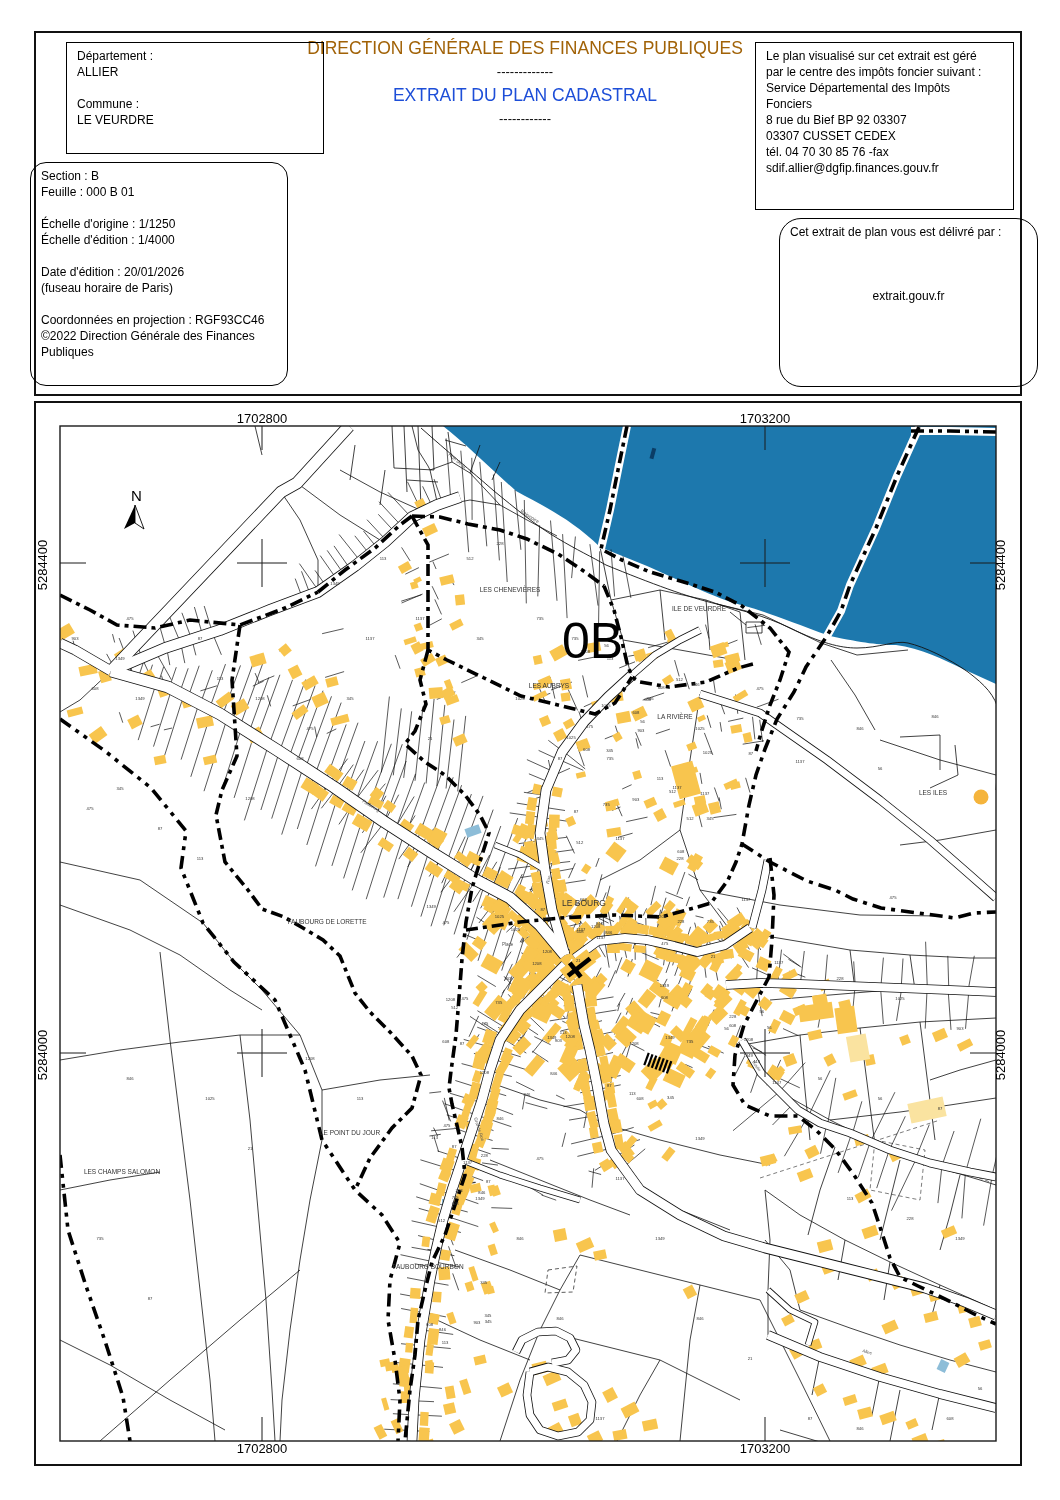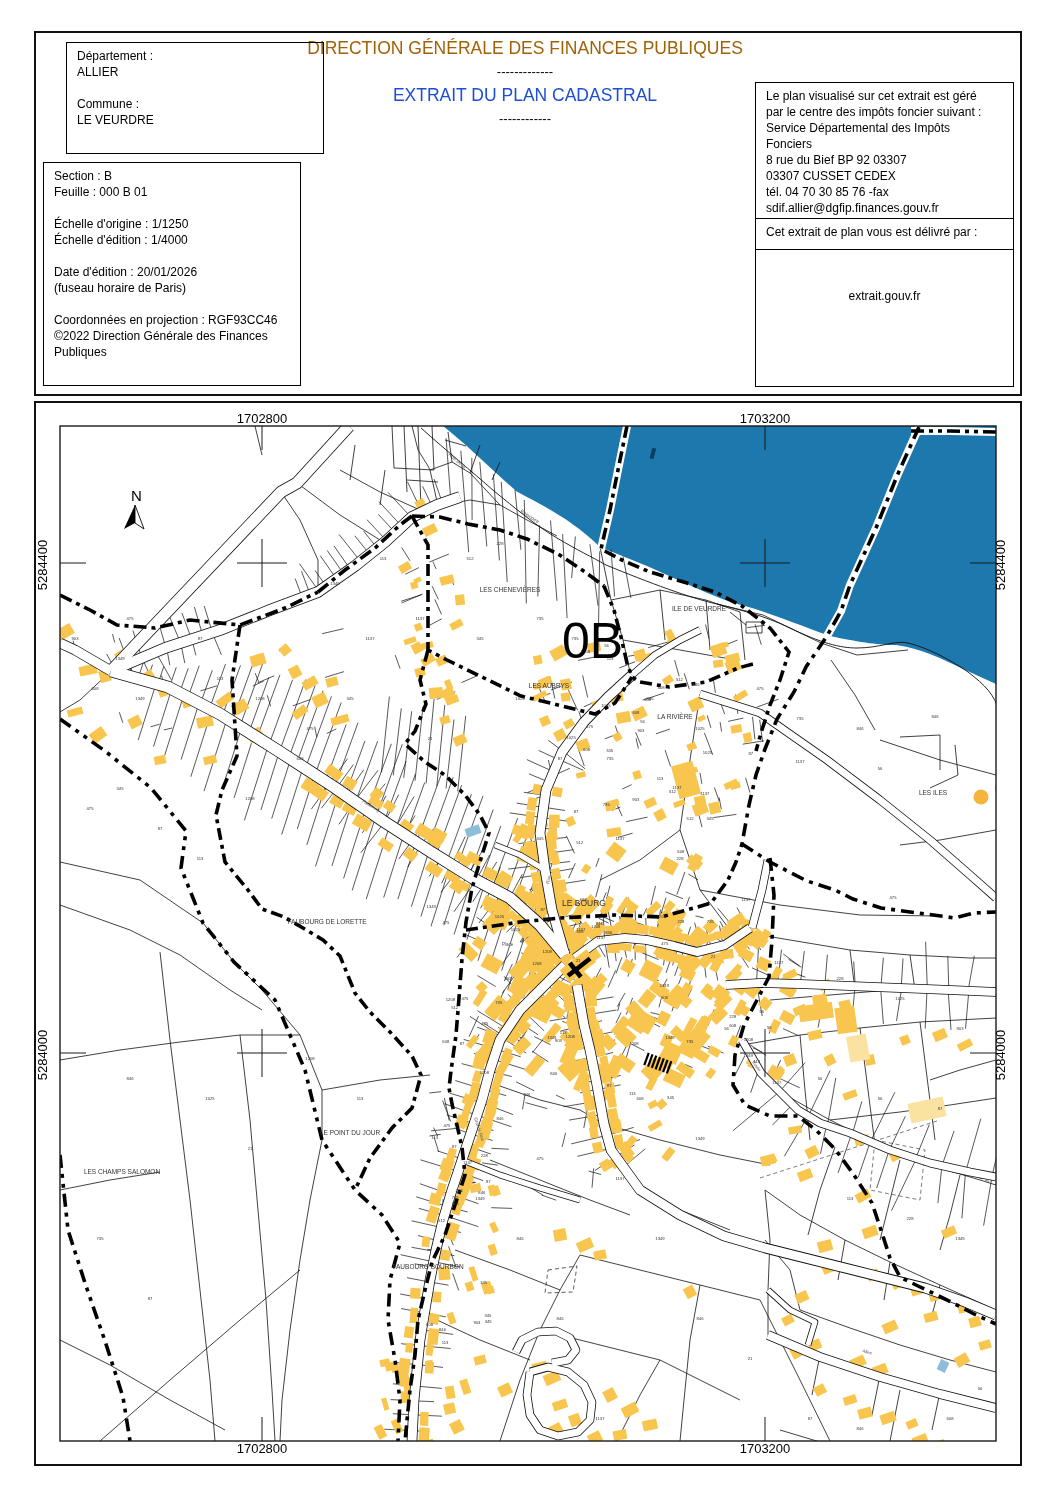--- a/index.html
+++ b/index.html
@@ -20,29 +20,29 @@
 <div class="abs" style="left:250px;top:64px;width:550px;text-align:center;font-size:13px;color:#000;">-------------</div>
 
 <div class="abs" style="left:250px;top:85px;width:550px;text-align:center;font-size:17.5px;color:#1d4ed8;">EXTRAIT DU PLAN CADASTRAL</div>
 
 <div class="abs" style="left:250px;top:111px;width:550px;text-align:center;font-size:13px;color:#000;">------------</div>
 
 <div class="box" style="left:43px;top:42px;width:256px;height:110px;margin-left:23px;">
     <div class="pad">Département :<br>ALLIER<br><br>Commune :<br>LE VEURDRE</div>
   </div>
 
-<div class="box" style="left:43px;top:162px;width:256px;height:222px;">
+<div class="box" style="left:30px;top:162px;width:256px;height:222px;border-radius:16px;">
     <div class="pad">Section : B<br>Feuille : 000 B 01<br><br>Échelle d'origine : 1/1250<br>Échelle d'édition : 1/4000<br><br>Date d'édition : 20/01/2026<br>(fuseau horaire de Paris)<br><br>Coordonnées en projection : RGF93CC46<br>©2022 Direction Générale des Finances<br>Publiques</div>
   </div>
 
-<div class="box" style="left:755px;top:42px;width:257px;height:166px;margin-top:40px;">
+<div class="box" style="left:755px;top:42px;width:257px;height:166px;">
     <div class="pad">Le plan visualisé sur cet extrait est géré<br>par le centre des impôts foncier suivant :<br>Service Départemental des Impôts<br>Fonciers<br>8 rue du Bief BP 92 03307<br>03307 CUSSET CEDEX<br>tél. 04 70 30 85 76 -fax<br>sdif.allier@dgfip.finances.gouv.fr</div>
   </div>
 
-<div class="box" style="left:755px;top:218px;width:257px;height:167px;">
+<div class="box" style="left:779px;top:218px;width:257px;height:167px;border-radius:22px;">
     <div class="pad">Cet extrait de plan vous est délivré par :<br><br><br><br><div style="text-align:center;">extrait.gouv.fr</div></div>
   </div>
 
 <svg class="abs" style="left:36px;top:403px;" width="984" height="1061" viewBox="36 403 984 1061">
 <clipPath id="mapclip">
       <rect x="60" y="426" width="936" height="1015"></rect>
     </clipPath>
 <g font-family="Liberation Sans, sans-serif">
 <g clip-path="url(#mapclip)">
 

